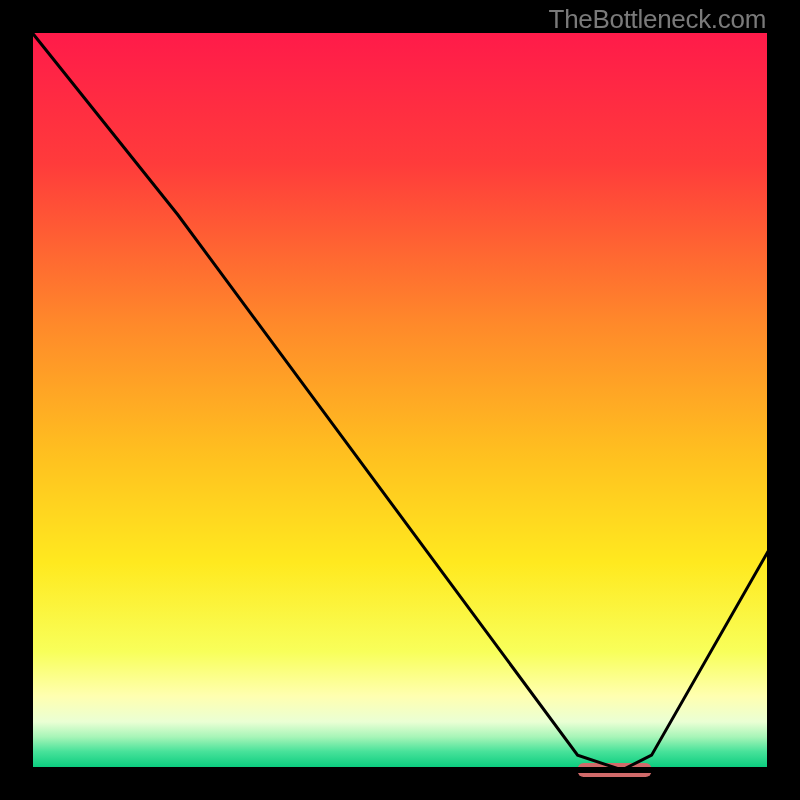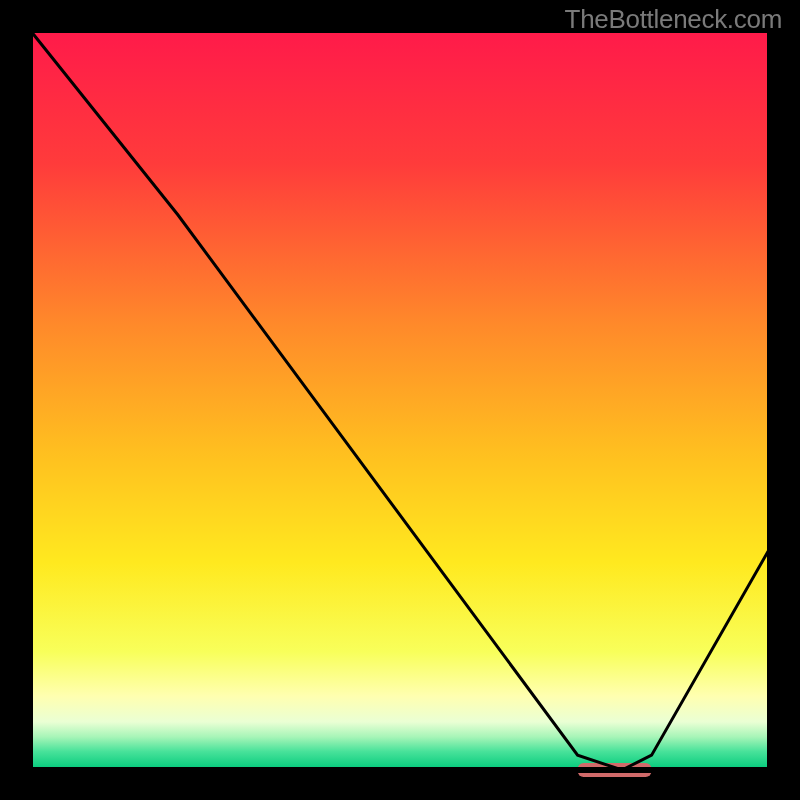--- a/index.html
+++ b/index.html
@@ -11,21 +11,21 @@
     font-family: Arial, Helvetica, sans-serif;
   }
   .container {
     position: relative;
     width: 800px;
     height: 800px;
   }
   .watermark {
     position: absolute;
     top: 4px;
-    right: 18px;
+    right: 34px;
     color: #7a7a7a;
     font-size: 26px;
     font-weight: 500;
     letter-spacing: -0.3px;
     z-index: 10;
   }
   svg {
     display: block;
   }
 </style>

